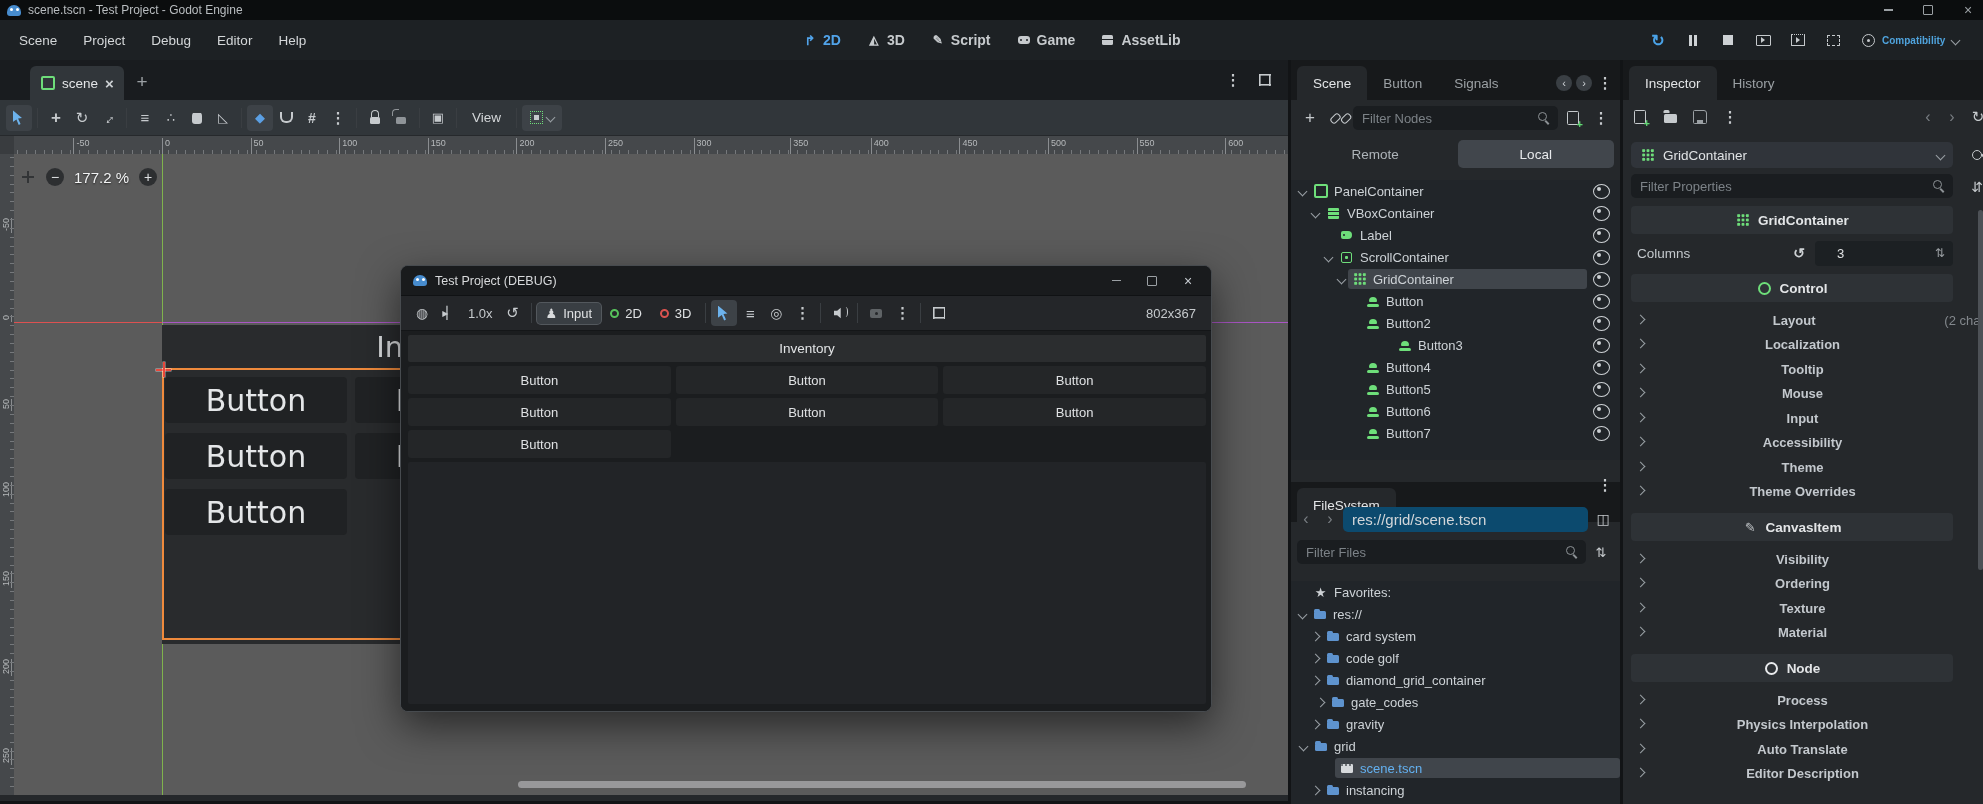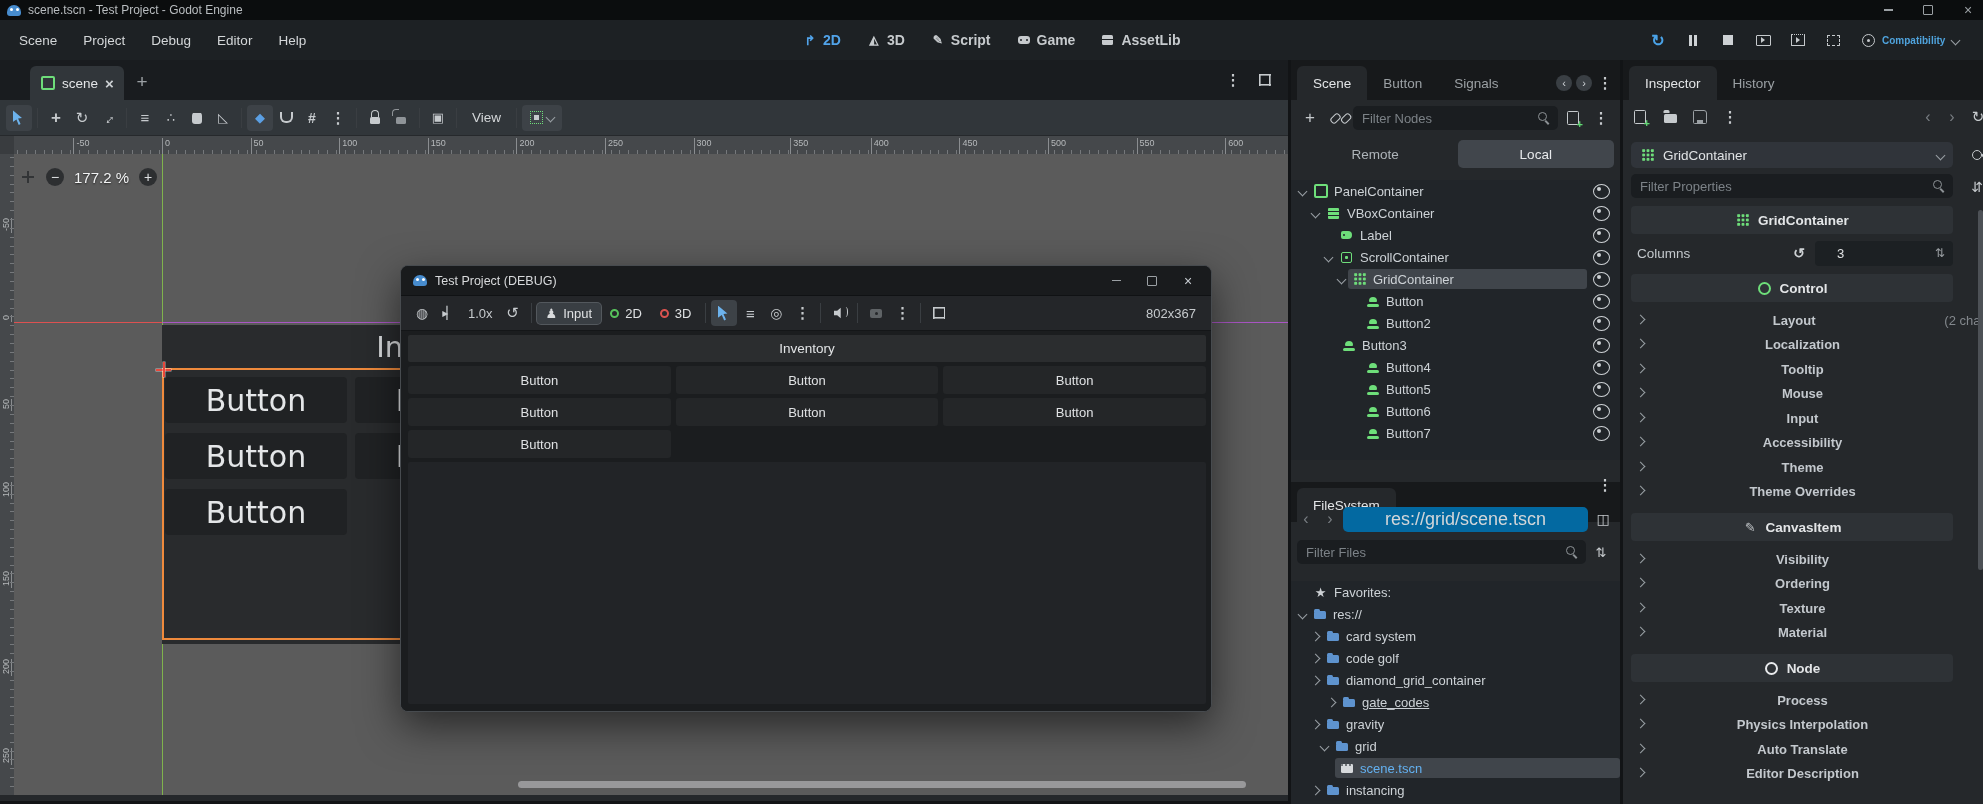--- a/index.html
+++ b/index.html
@@ -225,21 +225,21 @@
   .ni-star::before{content:"★";color:#cdd1d4;font-size:13px;}
   .ni-folder{width:14px;height:13px;}
   .ni-folder::before{content:"";position:absolute;left:1px;top:3.5px;width:12px;height:8px;background:#5e93ce;border-radius:1.5px;}
   .ni-folder::after{content:"";position:absolute;left:1px;top:1.5px;width:6px;height:3px;background:#5e93ce;border-radius:1.5px 1.5px 0 0;}
   .ni-scene-file::before{content:"";width:12px;height:9px;background:#d7dadd;border-radius:1.5px;}
   .ni-scene-file::after{content:"";position:absolute;top:2.5px;width:12px;height:2.6px;background:repeating-linear-gradient(90deg,#6f7478 0 2px,#d7dadd 2px 4px);border-radius:1.5px 1.5px 0 0;}
 
   
   #fs-strip{top:398px;margin-top:24px;}
   #fs-nav{position:absolute;left:0;top:444px;width:100%;height:30px;display:flex;align-items:center;padding:0 4px;box-sizing:border-box;gap:2px;}
-  #fs-path{height:25px;background:#0369a1;border:none;border-radius:5px;color:#d3d6d9;font-size:18px;padding:0 9px;flex:1;outline:none;min-width:0;text-align:center;}
+  #fs-path{height:25px;background:#0c4a6e;border:none;border-radius:5px;color:#d3d6d9;font-size:15px;padding:0 9px;flex:1;outline:none;min-width:0;}
   #fs-filter-row{position:absolute;left:0;top:478px;width:100%;height:28px;display:flex;align-items:center;padding:0 6px;box-sizing:border-box;gap:2px;}
   #fs-tree{position:absolute;left:0;top:521px;width:100%;bottom:0;background:#212529;overflow:hidden;}
 
   
   #insp-toolbar-left{position:absolute;left:4px;top:44px;display:flex;gap:4px;}
   #insp-toolbar-right{position:absolute;right:-8px;top:44px;display:flex;gap:2px;color:#8d9296;}
   .nav-dim{width:22px;height:26px;display:flex;align-items:center;justify-content:center;font-size:16px;color:#787d82;}
   #node-selector{position:absolute;left:8px;top:82px;width:322px;height:26px;background:#30343a;border-radius:5px;display:flex;align-items:center;gap:8px;padding:0 9px;box-sizing:border-box;}
   #node-selector .lbl{flex:1;color:#e0e3e5;font-size:13.5px;}
   #insp-filter{position:absolute;left:8px;top:114px;width:322px;height:26px;display:flex;}
@@ -570,21 +570,21 @@
           <div class="eye"></div>
         </div>
         <div class="tree-row" style="padding-left: 56px;">
           <div class="chev-box"></div>
           <div class="row-content">
             <div class="ni ni-button"></div>
             <div class="row-label">Button2</div>
           </div>
           <div class="eye"></div>
         </div>
-        <div class="tree-row" style="padding-left: 32px; text-align: center;">
+        <div class="tree-row" style="padding-left: 88px; text-align: center;">
           <div class="chev-box"></div>
           <div class="row-content">
             <div class="ni ni-button"></div>
             <div class="row-label">Button3</div>
           </div>
           <div class="eye"></div>
         </div>
         <div class="tree-row" style="padding-left: 56px;">
           <div class="chev-box"></div>
           <div class="row-content">
@@ -675,39 +675,39 @@
         </div>
         <div class="tree-row" style="padding-left: 17px;">
           <div class="chev-box">
             <div class="chev right"></div>
           </div>
           <div class="row-content">
             <div class="ni ni-folder"></div>
             <div class="row-label">diamond_grid_container</div>
           </div>
         </div>
-        <div class="tree-row" style="padding-left: 33px; text-decoration: underline;">
+        <div class="tree-row" style="padding-left: 22px;">
           <div class="chev-box">
             <div class="chev right"></div>
           </div>
           <div class="row-content">
             <div class="ni ni-folder"></div>
             <div class="row-label">gate_codes</div>
           </div>
         </div>
         <div class="tree-row" style="padding-left: 17px;">
           <div class="chev-box">
             <div class="chev right"></div>
           </div>
           <div class="row-content">
             <div class="ni ni-folder"></div>
             <div class="row-label">gravity</div>
           </div>
         </div>
-        <div class="tree-row" style="padding-left: 26px;">
+        <div class="tree-row" style="padding-left: 5px;">
           <div class="chev-box">
             <div class="chev down"></div>
           </div>
           <div class="row-content">
             <div class="ni ni-folder"></div>
             <div class="row-label">grid</div>
           </div>
         </div>
         <div class="tree-row" style="padding-left: 30px;">
           <div class="chev-box"></div>

